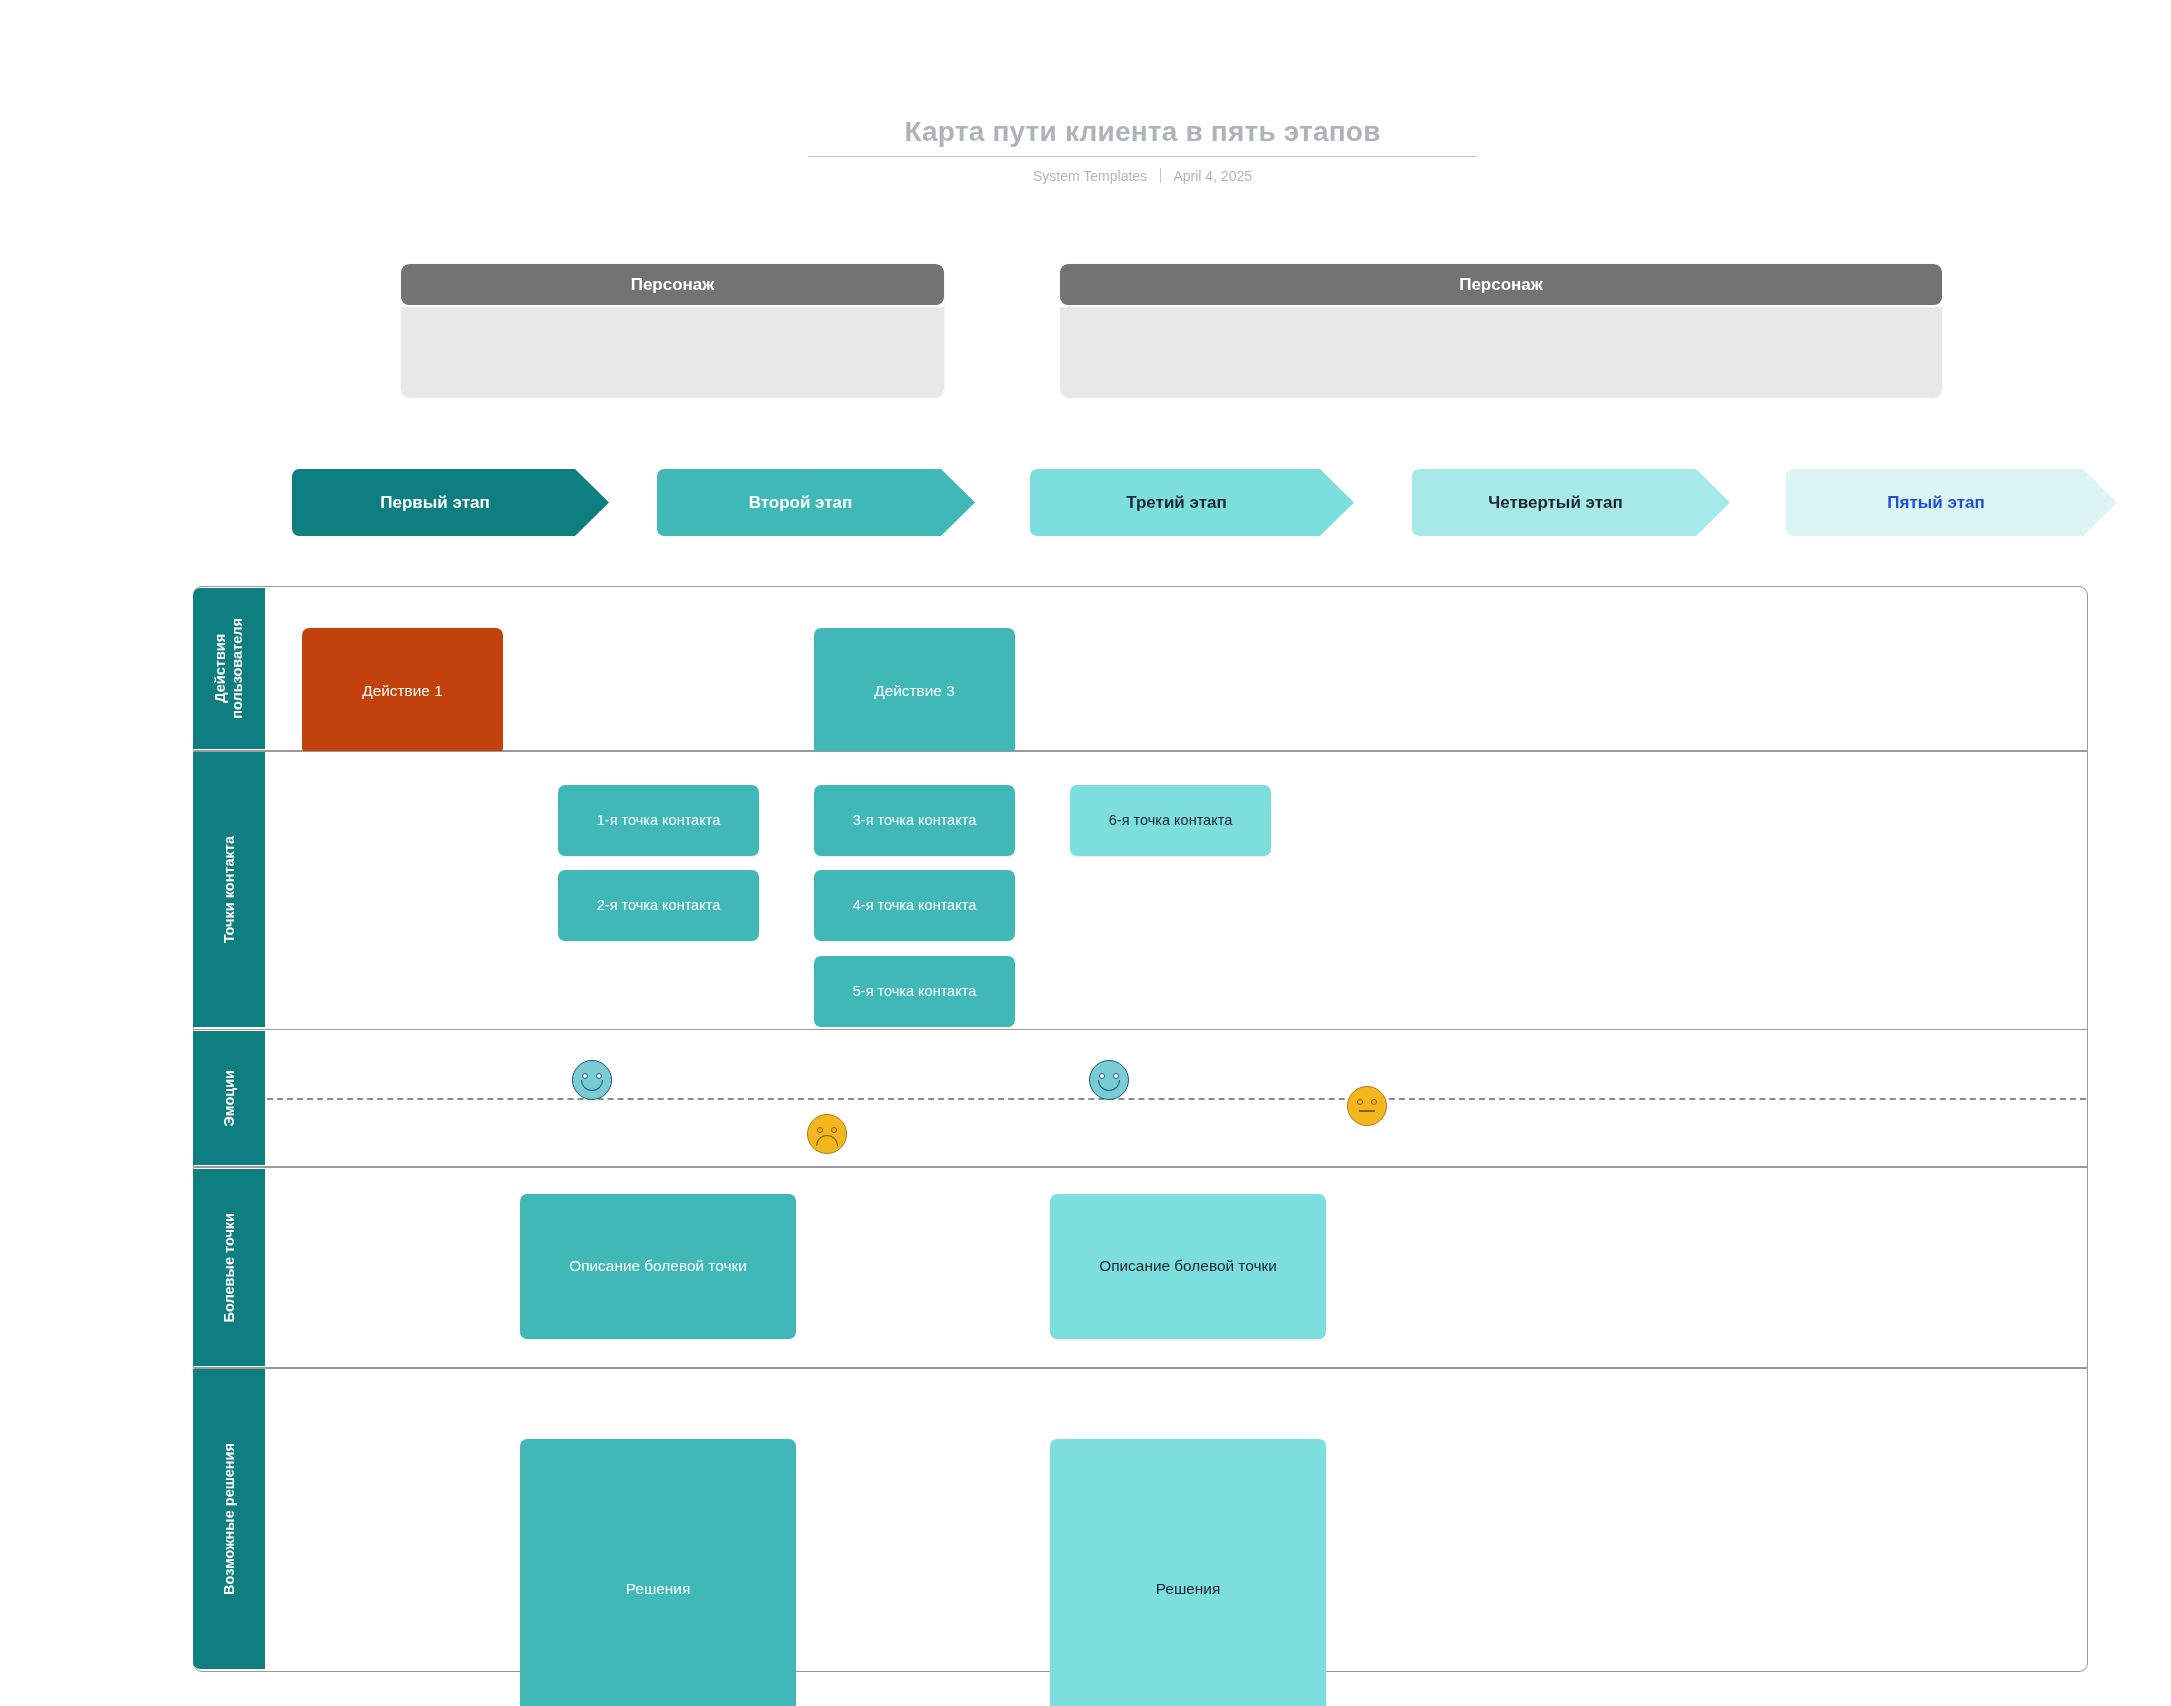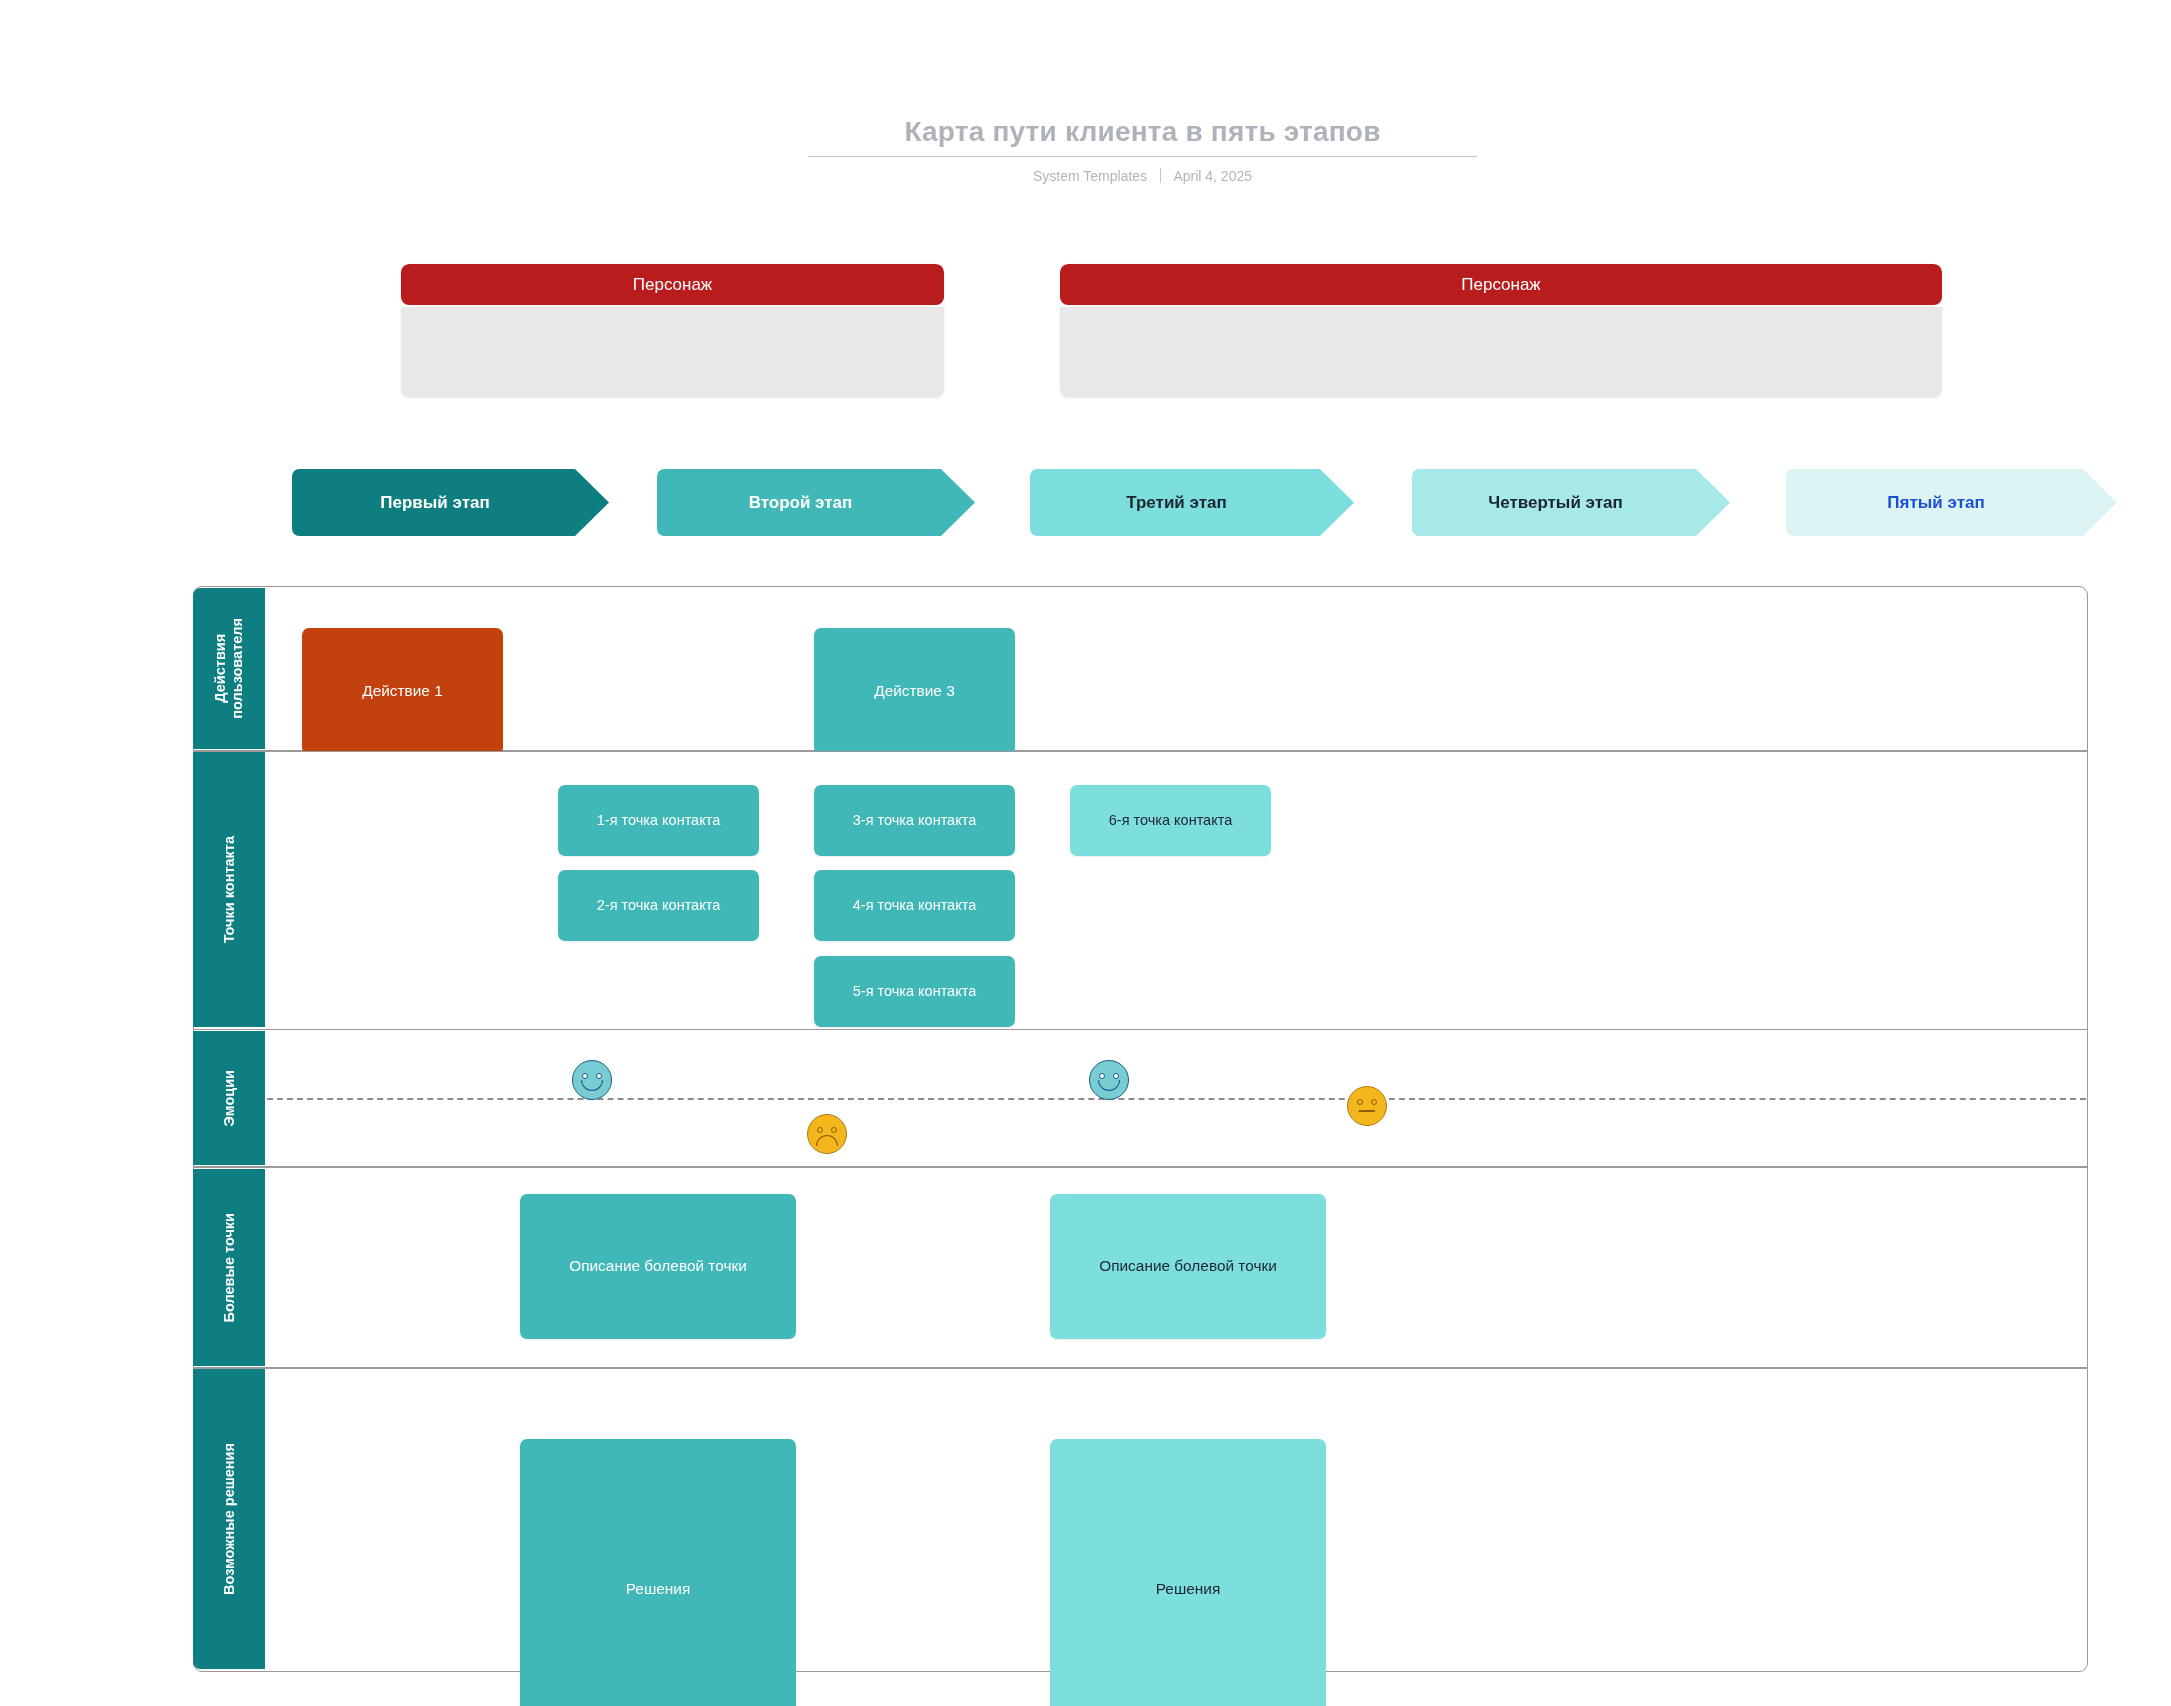--- a/index.html
+++ b/index.html
@@ -49,24 +49,24 @@
 
   
   .info-box {
     position: absolute;
     border-radius: 8.1px;
     overflow: hidden;
     box-shadow: 0 0.9px 1.8px rgba(0,0,0,0.10);
   }
   .info-box .ib-head {
     height: 41px;
-    background: #b91c1c;
+    background: #737373;
     color: #ffffff;
     font-size: 17px;
-    font-weight: normal;
+    font-weight: bold;
     display: flex;
     align-items: center;
     justify-content: center;
     border-radius: 8.1px;
   }
   .info-box .ib-body {
     height: 90px;
     background: #e8e8e8;
     border-radius: 0 0 8.1px 8.1px;
     margin-top: 1.8px;

